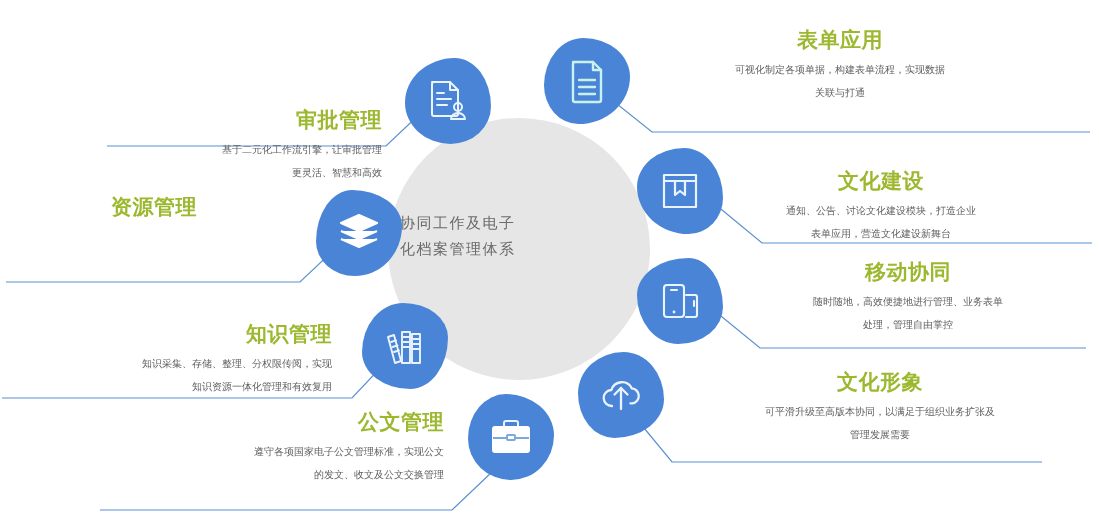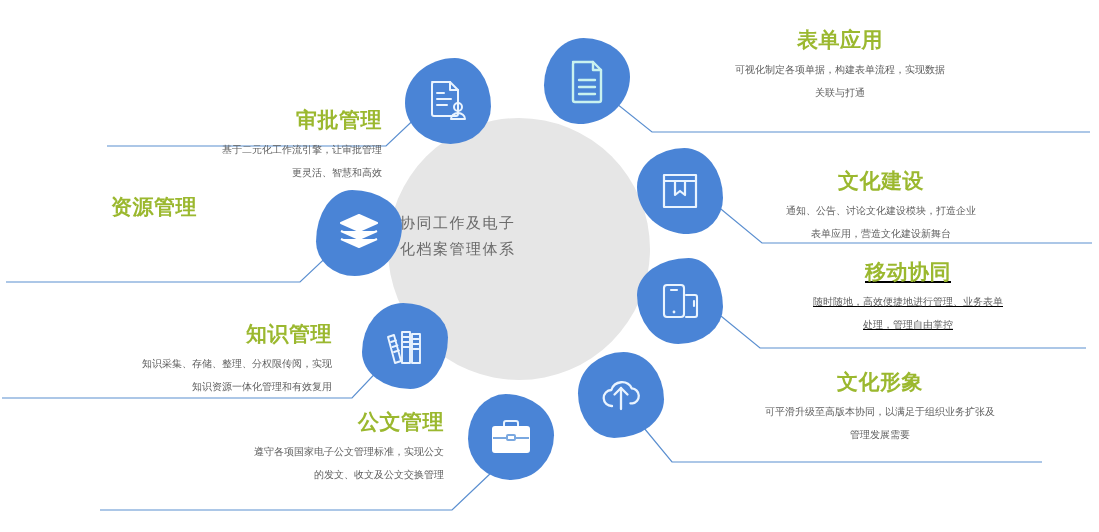--- a/index.html
+++ b/index.html
@@ -79,21 +79,21 @@
     line-height: 23px;
     margin-top: 4px;
     white-space: pre-line;
   }
   .align-right { text-align: right; }
   .align-left  { text-align: center; }
 
   
   .w-form    { left: 640px; top: 26px;  width: 400px; }
   .w-culture { left: 716px; top: 143px; width: 330px; margin-top: 24px; }
-  .w-mobile  { left: 748px; top: 258px; width: 320px; text-decoration: underline; }
+  .w-mobile  { left: 748px; top: 258px; width: 320px; }
   .w-smooth  { left: 680px; top: 368px; width: 400px; }
 
   
   .w-approval  { left: 92px;  top: 58px;  width: 290px; margin-top: 48px; }
   .w-resource  { left: 8px;   top: 193px; width: 292px; text-align: center; }
   .w-knowledge { left: 2px;   top: 320px; width: 330px; }
   .w-official  { left: 104px; top: 408px; width: 340px; }
 </style>
 </head>
 <body>

